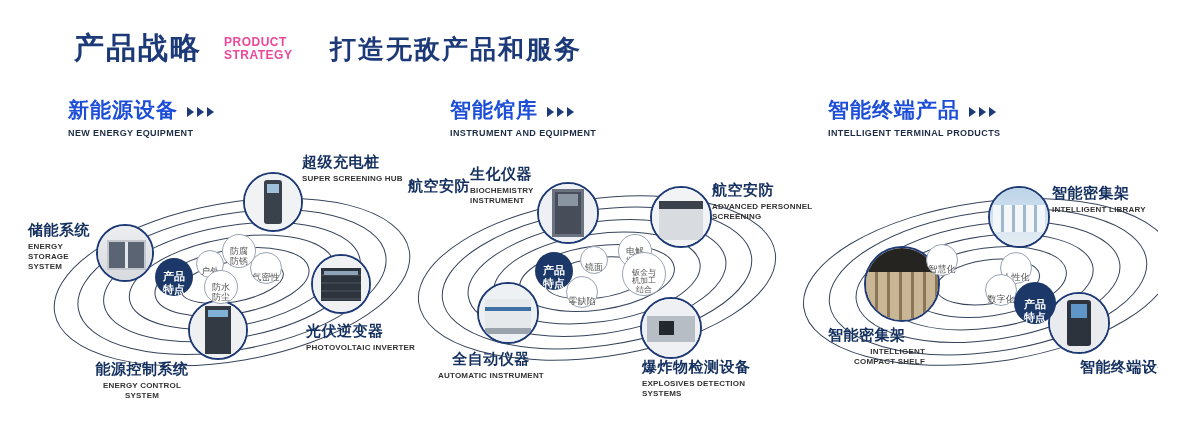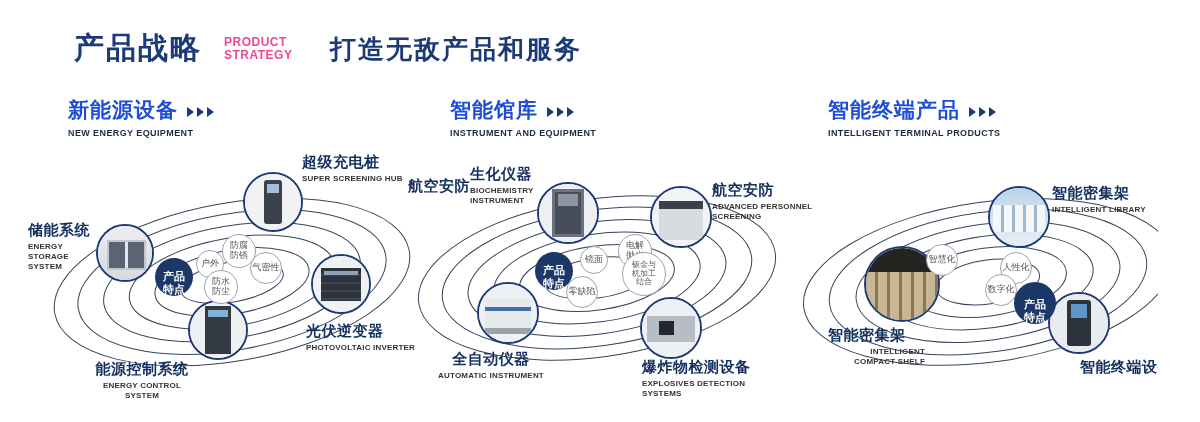--- a/index.html
+++ b/index.html
@@ -56,21 +56,21 @@
   .art-kiosk::after{left:36%;top:18%;width:28%;height:24%;background:#5e96c8;}
 
   
   .plabel{position:absolute;z-index:3;}
   .plabel .zh{font-size:15px;font-weight:bold;color:#14305f;letter-spacing:.5px;}
   .plabel .en{font-size:8px;font-weight:bold;color:#333;letter-spacing:.2px;margin-top:2px;line-height:1.25;}
 
   
   .badge{position:absolute;border-radius:50%;background:#1b3868;color:#fff;display:flex;align-items:flex-end;justify-content:center;z-index:4;}
   .badge span{display:inline-block;width:24px;font-size:11px;font-weight:bold;text-align:center;line-height:1.2;word-break:break-all;}
-  .bub{position:absolute;border-radius:50%;background:#fff;border:1px solid #9aa3b2;color:#555;display:flex;align-items:center;justify-content:center;z-index:2;font-size:9px;}
+  .bub{position:absolute;border-radius:50%;background:#fff;border:1px solid #9aa3b2;color:#555;display:flex;align-items:flex-end;justify-content:center;z-index:2;font-size:9px;}
   .bub span{display:inline-block;text-align:center;line-height:1.1;word-break:break-all;}
   .side-label{position:absolute;z-index:3;font-size:15px;font-weight:bold;color:#14305f;letter-spacing:.5px;}
 </style>
 </head>
 <body>
 
 <div class="stage">
 
   <svg class="orbits" width="1200" height="422" viewBox="0 0 1200 422">
     <g transform="rotate(-10 232 282)" stroke="#37445c" stroke-width="1" fill="none">

